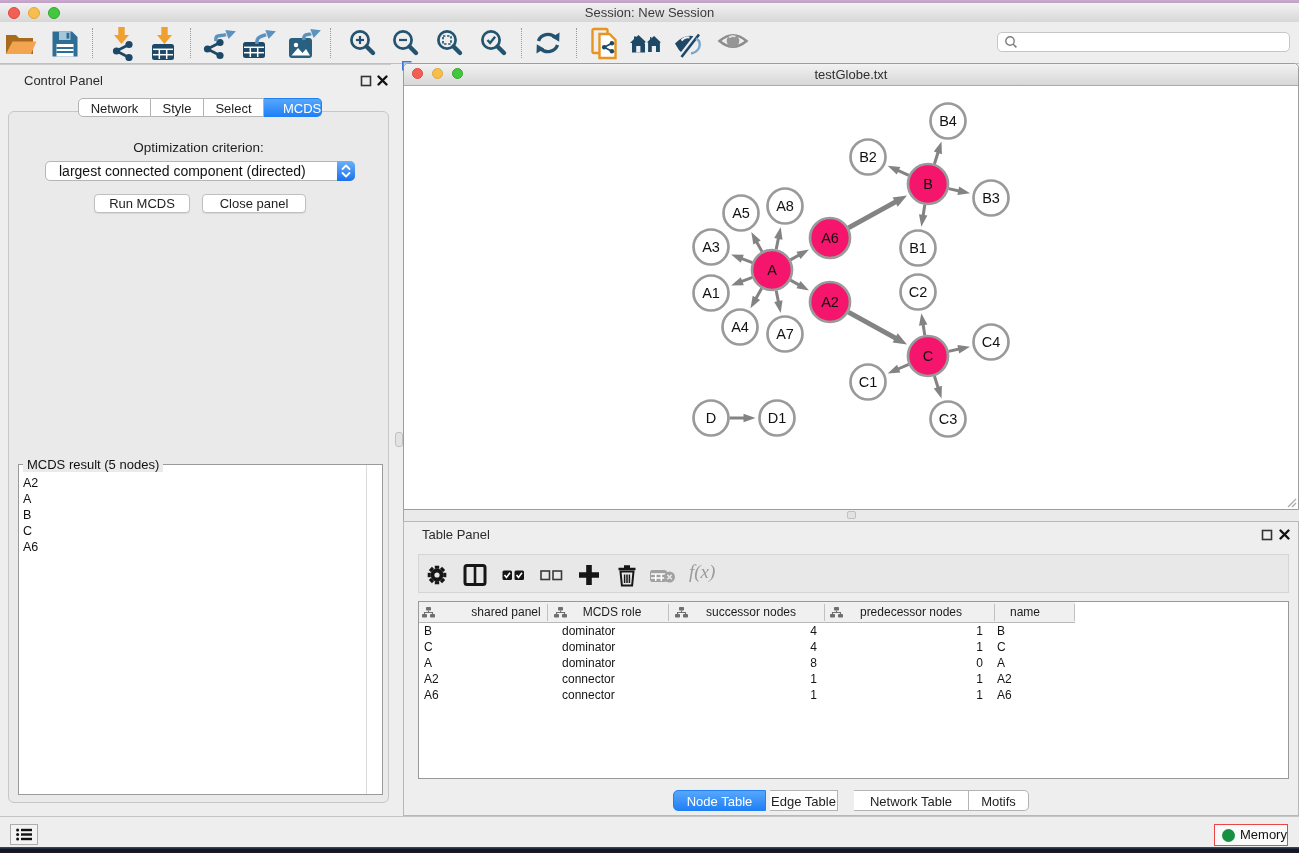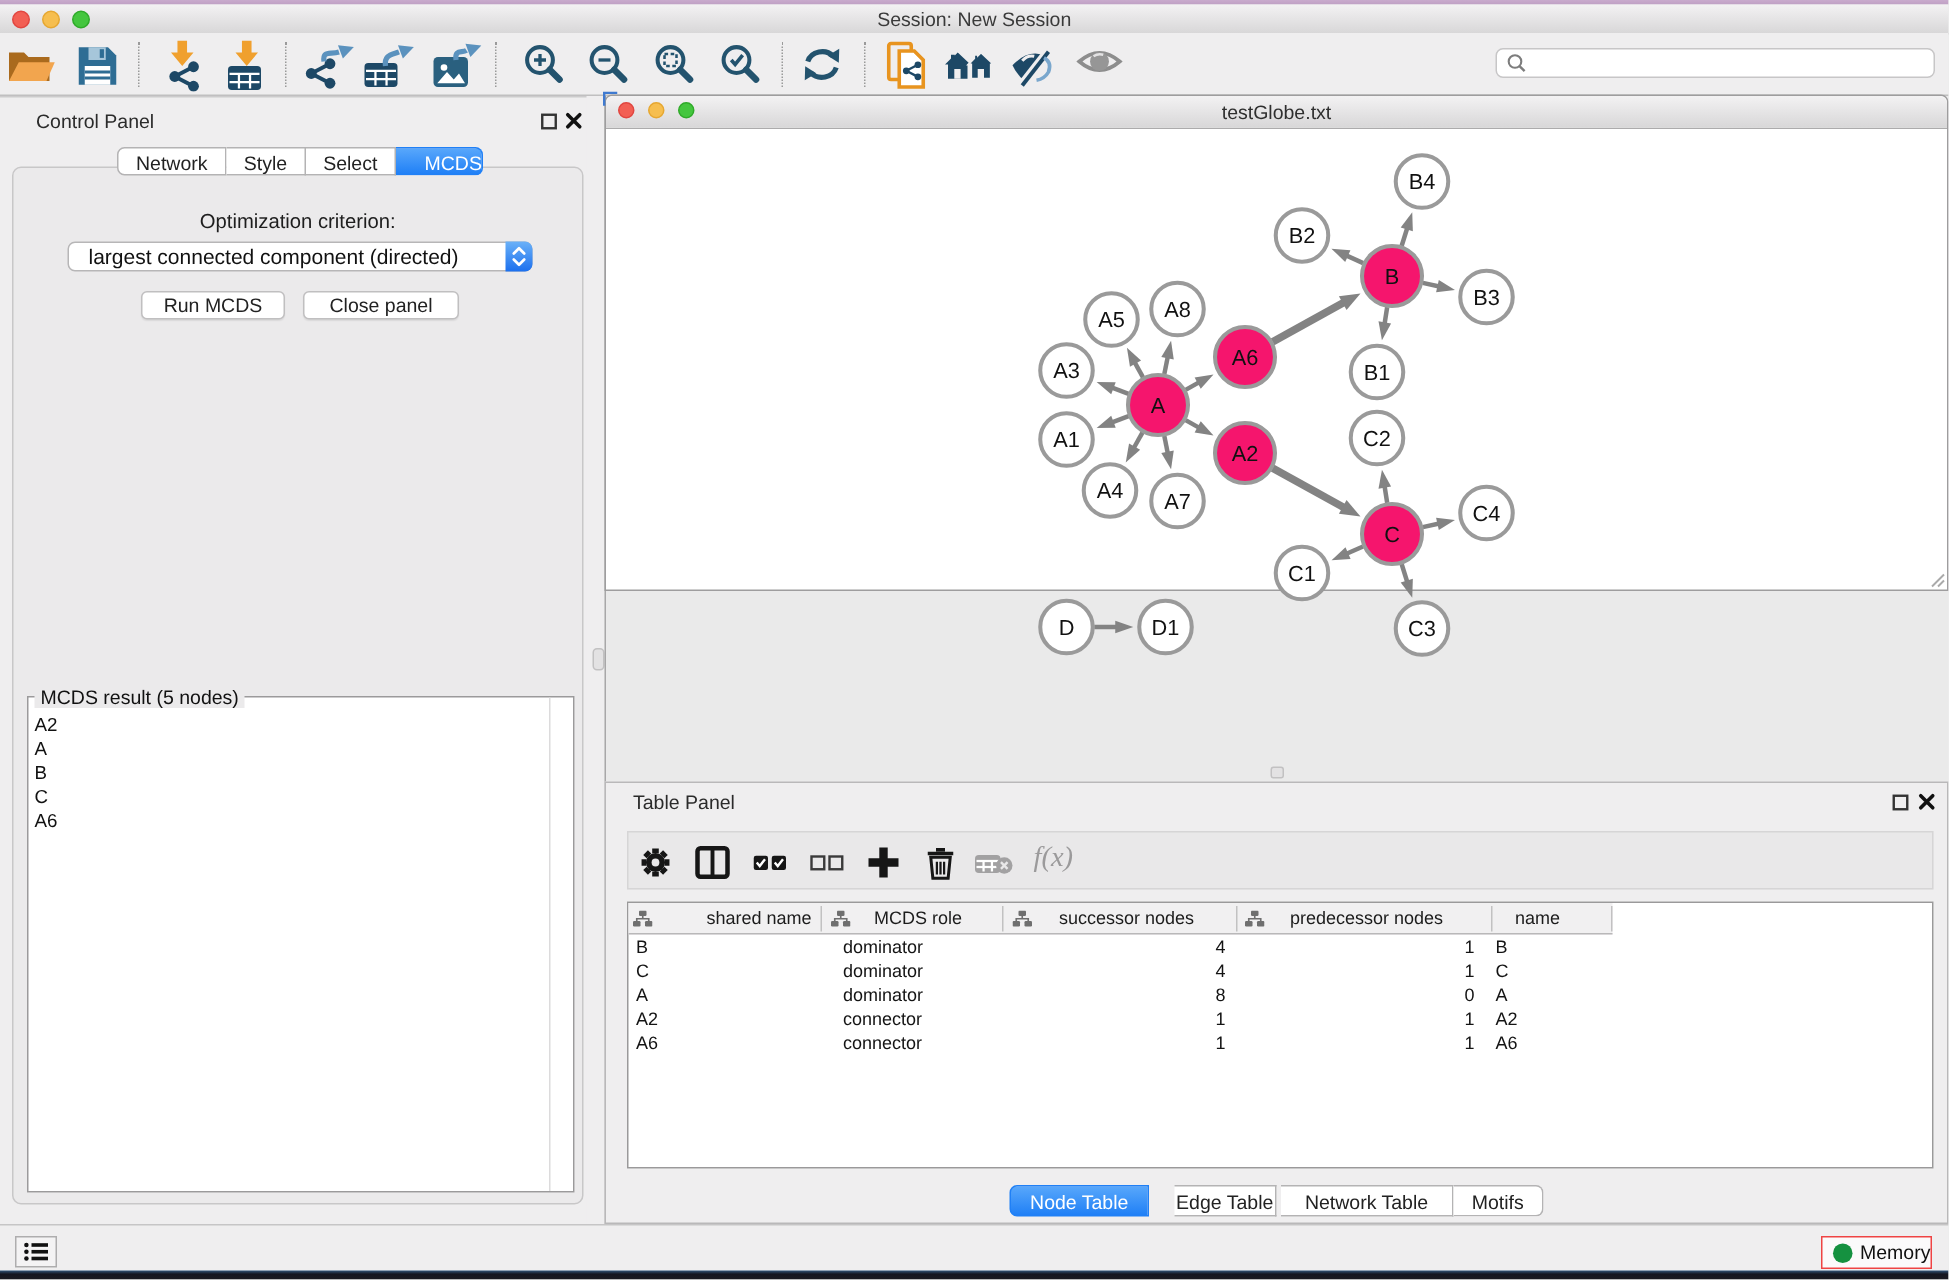--- a/index.html
+++ b/index.html
@@ -192,21 +192,21 @@
   </div>
 </div>
 
 <div class="abs" style="left:395px;top:432px;width:8px;height:15px;background:#e3e2e3;border:1px solid #c2c1c2;border-radius:3px;box-sizing:border-box;"></div>
 <div class="abs" style="left:403px;top:64px;width:1px;height:752px;background:#a8a7a8;"></div>
 <div class="abs" style="left:847px;top:511px;width:9px;height:8px;background:#e3e2e3;border:1px solid #c2c1c2;border-radius:2px;box-sizing:border-box;"></div>
 
 <svg class="abs" width="10" height="10" viewBox="0 0 10 10" style="left:402px;top:61px;z-index:5">
     <path d="M0.8 9.5 V0.8 H9.5" fill="none" stroke="#3f7ad0" stroke-width="1.6"></path>
   </svg>
-<div class="abs" style="left:403px;top:63px;width:896px;height:331px;background:#fff;border:1px solid #9e9d9e;border-radius:5px 5px 0 0;box-sizing:border-box;">
+<div class="abs" style="left:403px;top:63px;width:896px;height:447px;background:#fff;border:1px solid #9e9d9e;border-radius:5px 5px 0 0;box-sizing:border-box;">
   <div class="winbar" style="position:absolute;left:0;top:0;width:100%;height:21px;border-radius:5px 5px 0 0;">
     <div class="tl" style="left:8px;top:4px;width:11px;height:11px;background:#f25f54;border:1px solid #e14640;box-sizing:border-box"></div>
     <div class="tl" style="left:28px;top:4px;width:11px;height:11px;background:#f6be4f;border:1px solid #e6a731;box-sizing:border-box"></div>
     <div class="tl" style="left:48px;top:4px;width:11px;height:11px;background:#44c63e;border:1px solid #2faa29;box-sizing:border-box"></div>
     <div style="text-align:center;font-size:13px;color:#2f2f2f;line-height:21px;">testGlobe.txt</div>
   </div>
   <svg width="896" height="426" viewBox="403 84 896 426" style="position:absolute;left:0;top:21px">
       <line x1="751.4" y1="276.4" x2="739.5" y2="280.9" stroke="#838383" stroke-width="3"></line>
       <polygon points="730.1,284.4 739.8,276.2 742.8,284.2" fill="#838383"></polygon>
       <line x1="751.4" y1="261.6" x2="739.5" y2="257.1" stroke="#838383" stroke-width="3"></line>
@@ -355,21 +355,21 @@
       <div class="abs" style="left:249px;top:2px;width:1px;height:17px;background:#c2c1c2;"></div>
       <div class="abs" style="left:405px;top:2px;width:1px;height:17px;background:#c2c1c2;"></div>
       <div class="abs" style="left:575px;top:2px;width:1px;height:17px;background:#c2c1c2;"></div>
       <div class="abs" style="left:655px;top:2px;width:1px;height:17px;background:#c2c1c2;"></div>
       <svg width="13" height="11" viewBox="0 0 13 11" style="position:absolute;left:3px;top:5px">
         <rect x="4" y="0" width="5" height="3.6" rx="0.8" fill="#6f6f6f"></rect>
         <path d="M6.5 3.6 V5.5 M2.5 7 V5.5 H10.5 V7" stroke="#6f6f6f" stroke-width="1.1" fill="none"></path>
         <rect x="0" y="7" width="5" height="3.6" rx="0.8" fill="#6f6f6f"></rect>
         <rect x="8" y="7" width="5" height="3.6" rx="0.8" fill="#6f6f6f"></rect>
       </svg>
-      <div class="abs" style="left:7px;top:3px;width:160px;text-align:center;font-size:12px;color:#1c1c1c;">shared name</div>
+      <div class="abs" style="left:7px;top:3px;width:160px;text-align:center;font-size:12px;color:#1c1c1c;">shared panel</div>
       <svg width="13" height="11" viewBox="0 0 13 11" style="position:absolute;left:135px;top:5px">
         <rect x="4" y="0" width="5" height="3.6" rx="0.8" fill="#6f6f6f"></rect>
         <path d="M6.5 3.6 V5.5 M2.5 7 V5.5 H10.5 V7" stroke="#6f6f6f" stroke-width="1.1" fill="none"></path>
         <rect x="0" y="7" width="5" height="3.6" rx="0.8" fill="#6f6f6f"></rect>
         <rect x="8" y="7" width="5" height="3.6" rx="0.8" fill="#6f6f6f"></rect>
       </svg>
       <div class="abs" style="left:113px;top:3px;width:160px;text-align:center;font-size:12px;color:#1c1c1c;">MCDS role</div>
       <svg width="13" height="11" viewBox="0 0 13 11" style="position:absolute;left:256px;top:5px">
         <rect x="4" y="0" width="5" height="3.6" rx="0.8" fill="#6f6f6f"></rect>
         <path d="M6.5 3.6 V5.5 M2.5 7 V5.5 H10.5 V7" stroke="#6f6f6f" stroke-width="1.1" fill="none"></path>
@@ -407,21 +407,21 @@
       <div class="abs" style="left:578px;top:69px;height:16px;line-height:16px;font-size:12px;color:#141414;">A2</div>
       <div class="abs" style="left:5px;top:85px;height:16px;line-height:16px;font-size:12px;color:#141414;">A6</div>
       <div class="abs" style="left:143px;top:85px;height:16px;line-height:16px;font-size:12px;color:#141414;">connector</div>
       <div class="abs" style="left:300px;top:85px;width:98px;height:16px;line-height:16px;font-size:12px;color:#141414;text-align:right;">1</div>
       <div class="abs" style="left:470px;top:85px;width:94px;height:16px;line-height:16px;font-size:12px;color:#141414;text-align:right;">1</div>
       <div class="abs" style="left:578px;top:85px;height:16px;line-height:16px;font-size:12px;color:#141414;">A6</div>
   </div>
 
   <div class="abs" style="left:269px;top:268px;">
     <div class="tab tabsel" style="left:0;width:93px;height:21px;line-height:21px;border-left:1px solid #2080f6;border-radius:5px 0 0 5px;">Node Table</div>
-    <div class="tab" style="left:110px;width:68px;height:21px;line-height:21px;">Edge Table</div>
+    <div class="tab" style="left:97px;width:68px;height:21px;line-height:21px;">Edge Table</div>
     <div class="tab" style="left:181px;width:115px;height:21px;line-height:21px;">Network Table</div>
     <div class="tab" style="left:296px;width:60px;height:21px;line-height:21px;border-radius:0 5px 5px 0;">Motifs</div>
   </div>
 </div>
 
 <div class="abs" style="left:0;top:816px;width:1299px;height:31px;background:#efeeef;border-top:1px solid #c6c5c6;box-sizing:border-box;">
   <div class="abs" style="left:10px;top:7px;width:28px;height:21px;background:#f4f3f4;border:1px solid #aeadae;box-sizing:border-box;">
     <svg width="16" height="13" viewBox="0 0 16 13" style="position:absolute;left:5px;top:3px">
       <circle cx="1.6" cy="2" r="1.5" fill="#111"></circle>
         <rect x="5" y="0.8" width="11" height="2.4" fill="#111"></rect>

